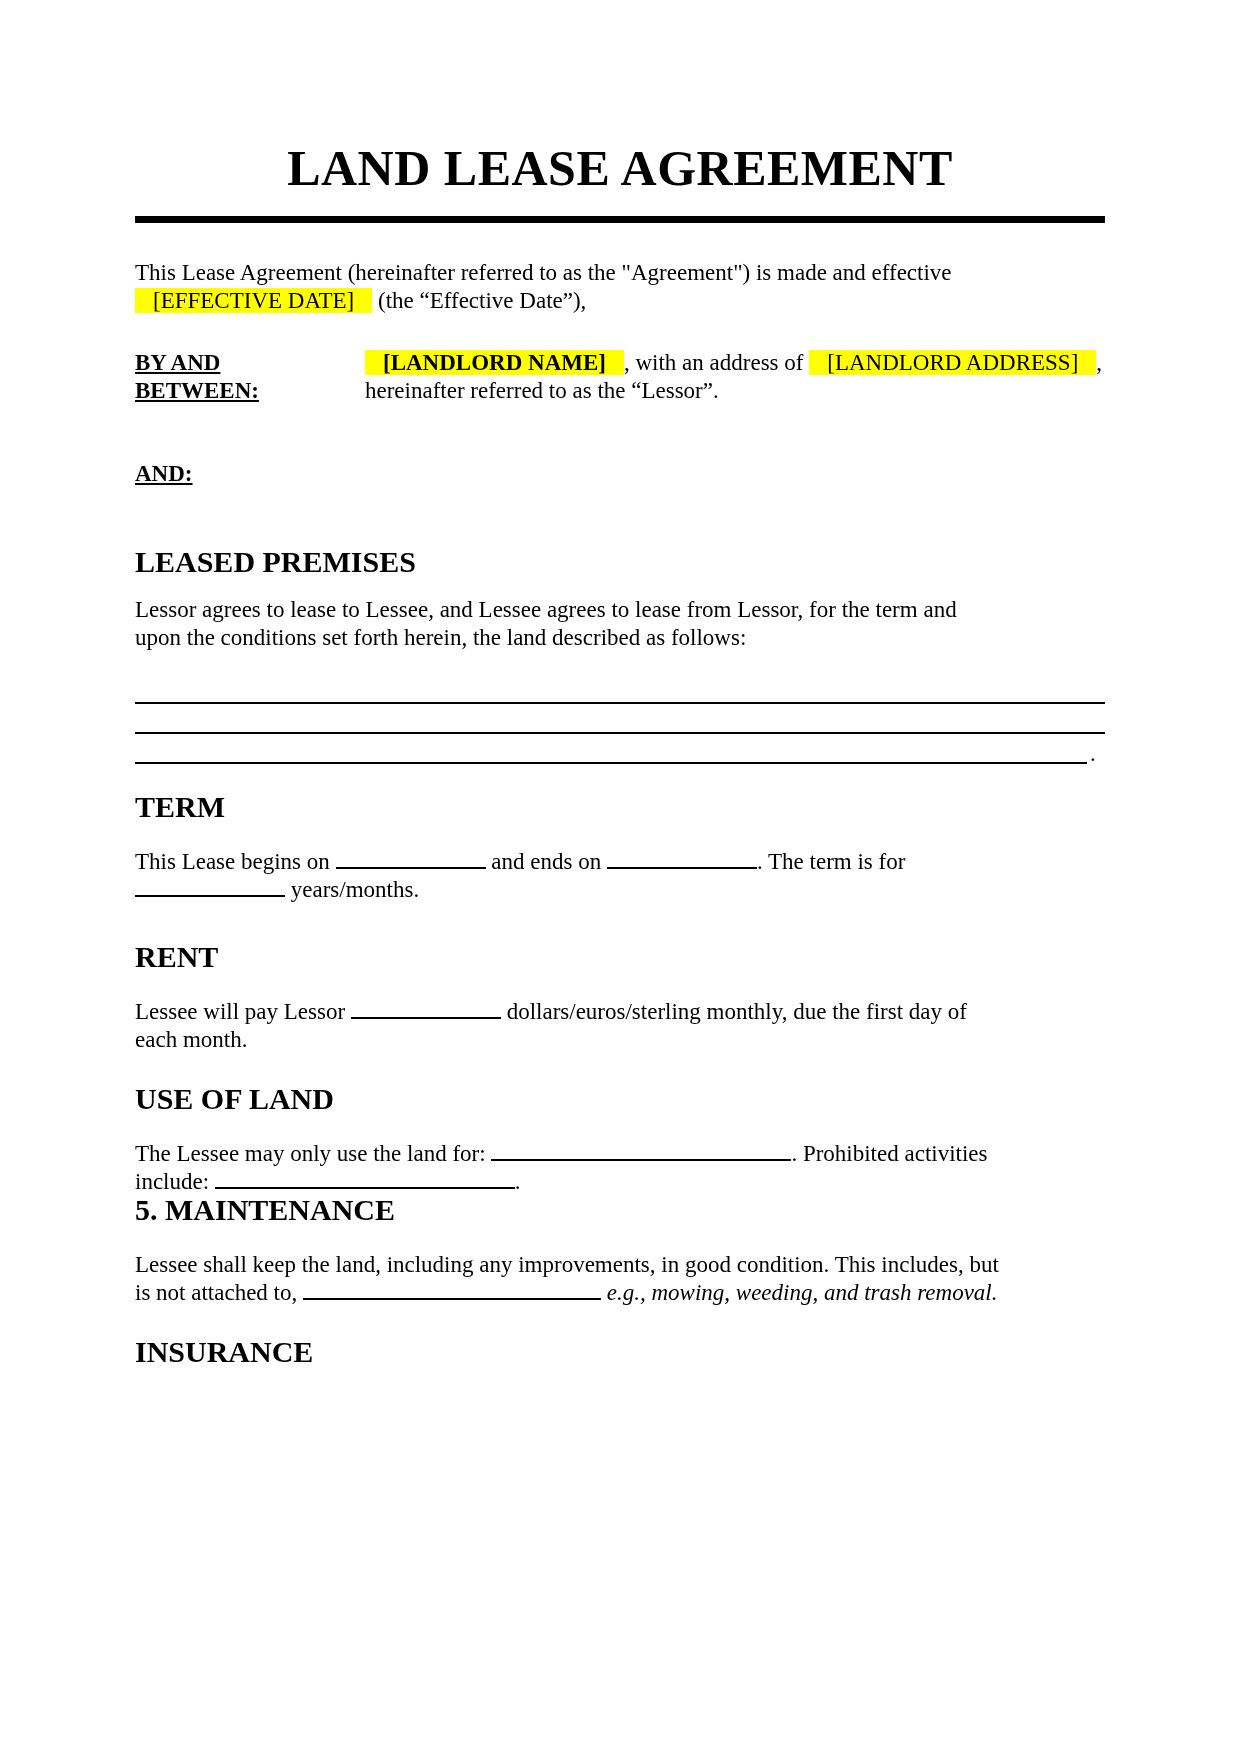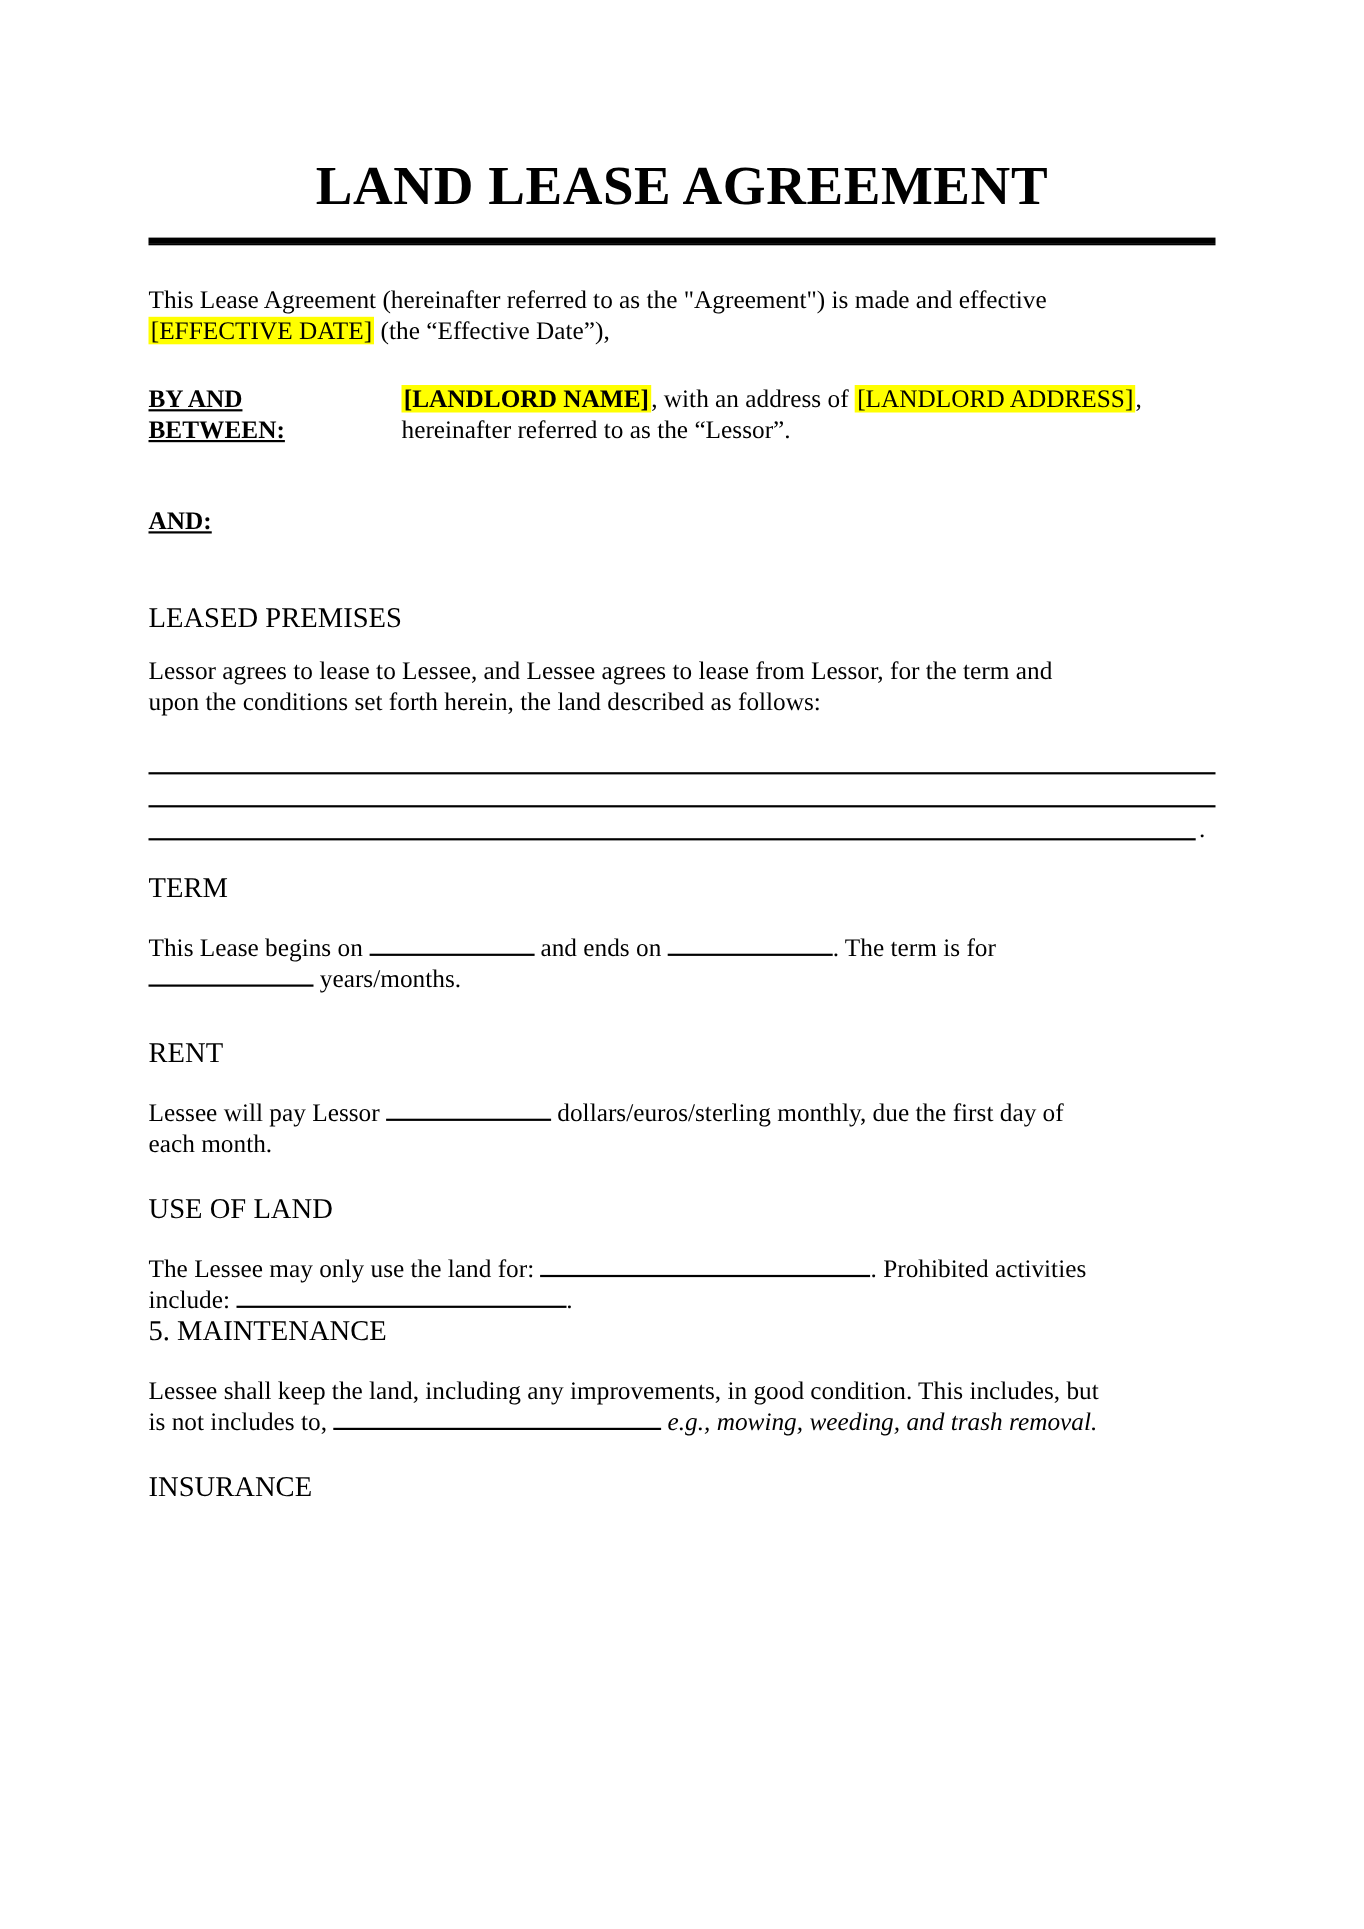--- a/index.html
+++ b/index.html
@@ -22,28 +22,28 @@
     letter-spacing:0.5px;
   }
   .title-rule {
     margin-top:22px;
     height:3px;
     border-top:5px solid #000;
     border-bottom:2px solid #000;
   }
   p.para { text-align:left; }
   .intro { margin-top:36px; }
-  .hl { background:#ffff00; padding:0 2px; }
+  .hl { background:#ffff00; padding:0 18px; }
   .hl.bold { font-weight:bold; }
   .party { display:flex; margin-top:34px; }
   .party.second { margin-top:55px; }
   .party-label { width:230px; flex:0 0 230px; font-weight:bold;text-decoration:underline; }
   .party-label .label-inner { max-width:165px; display:block; }
   .party-value { flex:1; }
-  h2.sec-heading { font-size:26px; line-height:28px; font-weight:normal; }
+  h2.sec-heading { font-size:30px; line-height:28px; font-weight:bold; }
   .h-premises { margin-top:60px; }
   .p-premises { margin-top:20px; }
   .write-lines { margin-top:22px; }
   .write-row { height:30px; border-bottom:2px solid #000; }
   .write-row3 { height:30px; border-bottom:none; display:flex; align-items:flex-end; }
   .write-rule { display:inline-block; width:952px; height:30px; border-bottom:2px solid #000; }
   .dot { display:inline-block; margin-left:3px; line-height:20px; }
   .note { margin-top:48px; font-style:italic; }
   .h-term { margin-top:29px; }
   .p-term { margin-top:27px; }
@@ -103,17 +103,17 @@
   <h2 class="sec-heading h-term">TERM</h2>
   <p class="para p-term"><span>This Lease begins on </span><span class="blank b150"></span><span> and ends on </span><span class="blank b150"></span><span>. The term is for</span><br><span class="blank b150"></span><span> years/months.</span></p>
 
   <h2 class="sec-heading h-rent">RENT</h2>
   <p class="para p-rent"><span>Lessee will pay Lessor </span><span class="blank b150"></span><span> dollars/euros/sterling monthly, due the first day of</span><br><span>each month.</span></p>
 
   <h2 class="sec-heading h-use">USE OF LAND</h2>
   <p class="para p-use"><span>The Lessee may only use the land for: </span><span class="blank b300"></span><span>. Prohibited activities</span><br><span>include: </span><span class="blank b300"></span><span>.</span></p>
 
   <h2 class="sec-heading h-maint">5. MAINTENANCE</h2>
-  <p class="para p-maint"><span>Lessee shall keep the land, including any improvements, in good condition. This includes, but</span><br><span>is not includes to, </span><span class="blank b298"></span><span class="italic"> e.g., mowing, weeding, and trash removal.</span></p>
+  <p class="para p-maint"><span>Lessee shall keep the land, including any improvements, in good condition. This includes, but</span><br><span>is not attached to, </span><span class="blank b298"></span><span class="italic"> e.g., mowing, weeding, and trash removal.</span></p>
 
   <h2 class="sec-heading h-insurance">INSURANCE</h2>
 
 </div>
 
 </body></html>

